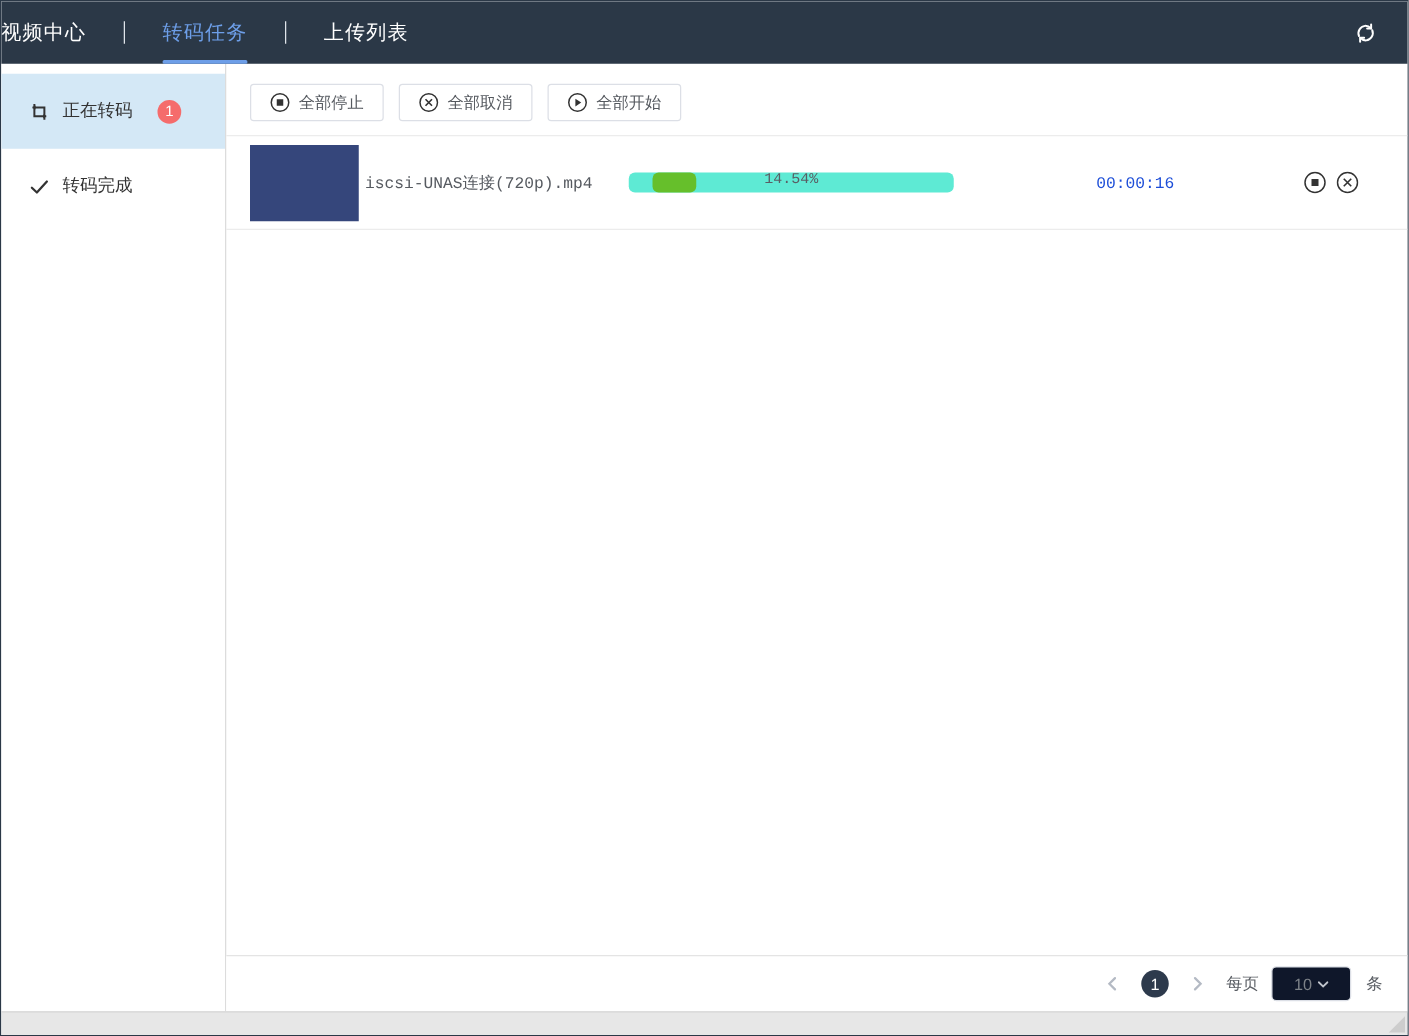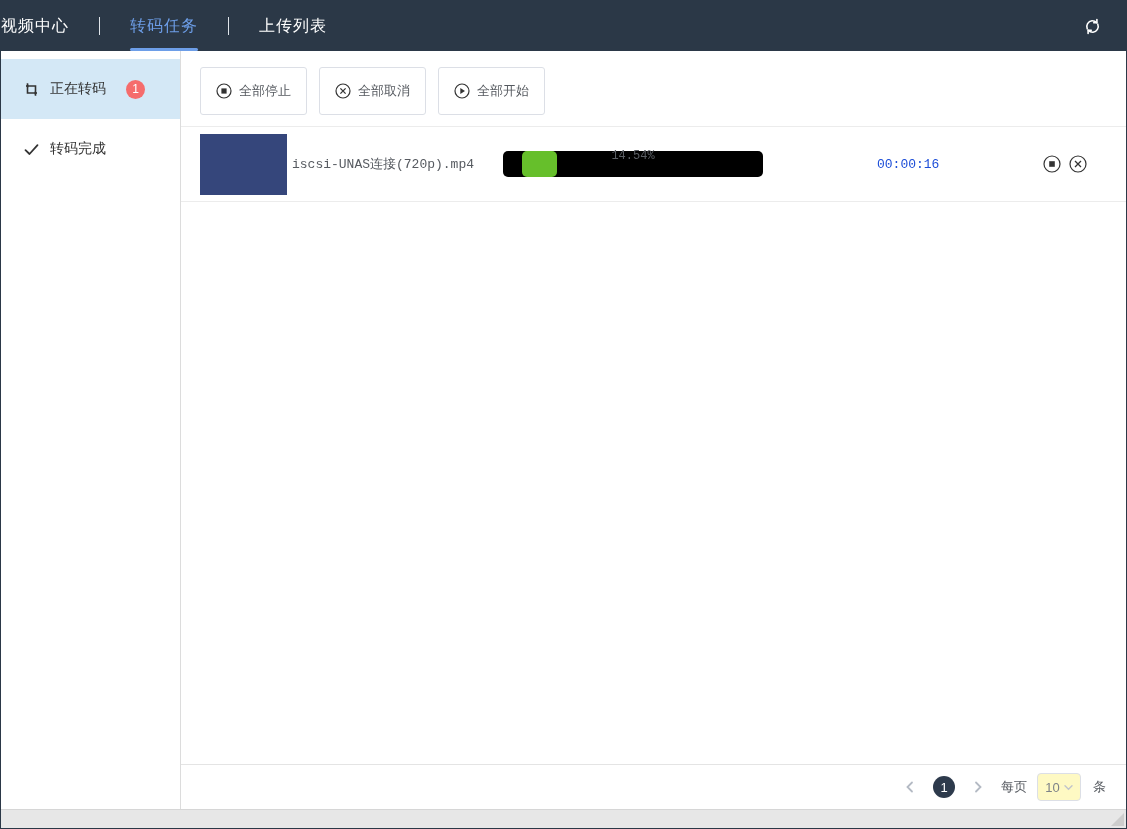--- a/index.html
+++ b/index.html
@@ -25,39 +25,39 @@
   .body { flex:1; display:flex; min-height:0; background:#fff; }
   .sidebar { width:180px; flex:0 0 180px; border-right:1px solid #dcdcdc; padding-top:8px; }
   .side-item { height:60px; display:flex; align-items:center; padding:0 35px 0 22px; font-size:14px; color:#333; cursor:pointer; position:relative; }
   .side-item.active { background:#d4e8f6; }
   .side-item .side-icon { width:17px; height:17px; margin-right:10px; display:flex; align-items:center; justify-content:center; }
   .side-label { flex:1; }
   .badge { min-width:19px; height:19px; border-radius:10px; background:#f56c6c; color:#fff; font-size:12px; display:flex; align-items:center; justify-content:center; }
 
   .main { flex:1; display:flex; flex-direction:column; position:relative; min-width:0; }
   .toolbar { padding:16px 0 11px 19px; display:flex; gap:12px; }
-  .tool-btn { height:48px; display:inline-flex; align-items:center; gap:7px; padding:0 15px; background:#fff; border:1px solid #dcdfe6; border-radius:3px; font-size:13px; color:#55595f; cursor:pointer; }
+  .tool-btn { height:30px; display:inline-flex; align-items:center; gap:7px; padding:0 15px; background:#fff; border:1px solid #dcdfe6; border-radius:3px; font-size:13px; color:#55595f; cursor:pointer; }
 
   .task-list { border-top:1px solid #ececec;font-family:Liberation Mono, monospace; }
   .task-row { height:75px; display:flex; align-items:center; padding-left:19px; border-bottom:1px solid #ececec; }
   .thumb { width:87px; height:61px; background:#35467b; flex:0 0 87px; }
   .task-name { width:216px; padding-left:5px; font-size:13px; color:#565a60; white-space:nowrap; overflow:hidden; }
-  .progress { width:260px; height:26px; border-radius:5px; background:#000000; position:relative; flex:0 0 260px;padding-left:19px; }
+  .progress { width:260px; height:16px; border-radius:5px; background:#5eead4; position:relative; flex:0 0 260px;padding-left:19px; }
   .progress-fill { height:100%; border-radius:5px; background:#66bf2b; }
   .progress-label { position:absolute; left:0; right:0; top:-3px; text-align:center; font-size:12px; color:#5a5e64; line-height:16px; }
   .task-time { margin-left:114px; font-size:13px; color:#1d4ed8; width:60px; }
   .task-actions { margin-left:106px; display:flex; gap:8px; align-items:center; }
   .row-action { width:18px; height:18px; cursor:pointer; display:flex; }
 
   
   .pagination { position:absolute; left:0; right:0; bottom:0; height:45px; border-top:1px solid #e4e4e4; display:flex; align-items:center; justify-content:flex-end; padding-right:20px; gap:17px; background:#fff; }
   .pg-chevron { width:12px; height:12px; display:flex; cursor:pointer; }
   .pg-page { width:22px; height:22px; border-radius:50%; background:#2d3a4c; color:#fff; font-size:13px; display:flex; align-items:center; justify-content:center; cursor:pointer; }
   .pg-text { font-size:13px; color:#5a5e64; }
-  .pg-select { width:44px; height:28px; border:1px solid #dcdfe6; border-radius:4px; display:flex; align-items:center; justify-content:center; gap:4px; font-size:13px; color:#7d8term288; color:#7d8288; cursor:pointer; background:#fef9c3; }
+  .pg-select { width:64px; height:28px; border:1px solid #dcdfe6; border-radius:4px; display:flex; align-items:center; justify-content:center; gap:4px; font-size:13px; color:#7d8term288; color:#7d8288; cursor:pointer; background:#0f172a; }
 
   
   .statusbar { height:19px; flex:0 0 19px; background:#e7e7e7; border-top:1px solid #d6d6d6; position:relative; }
   .resize-grip { position:absolute; right:2px; bottom:2px; width:0; height:0; border-left:13px solid transparent; border-bottom:13px solid #cdcdcd; }
 
   svg { display:block; }
 </style>
 </head>
 <body>
 

